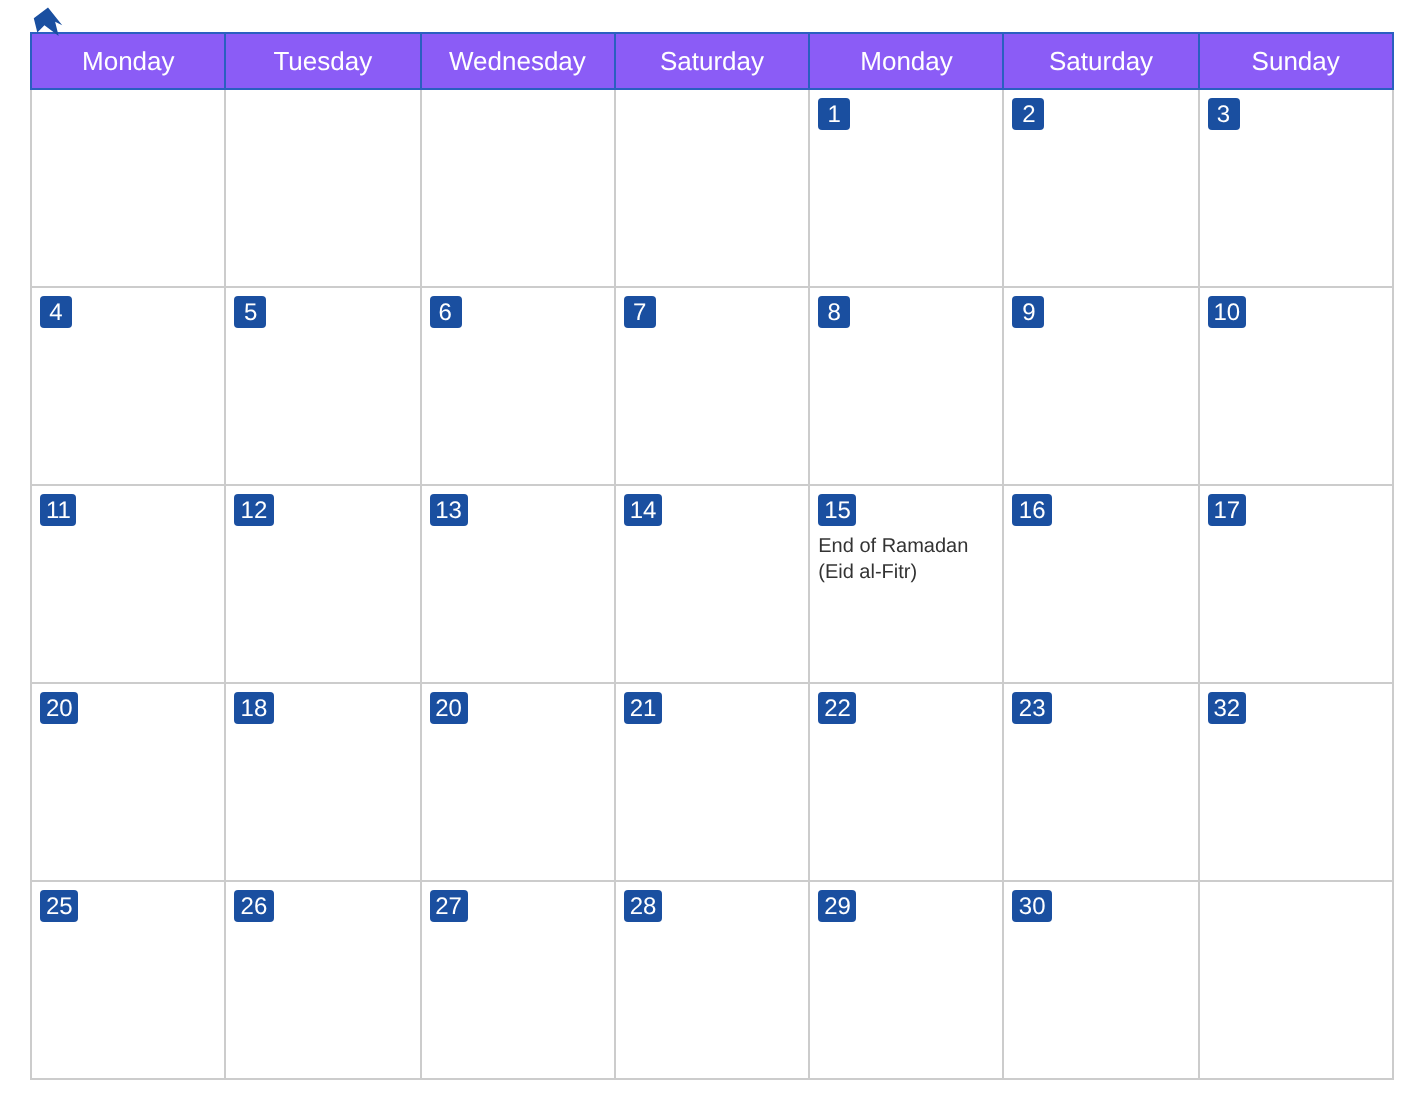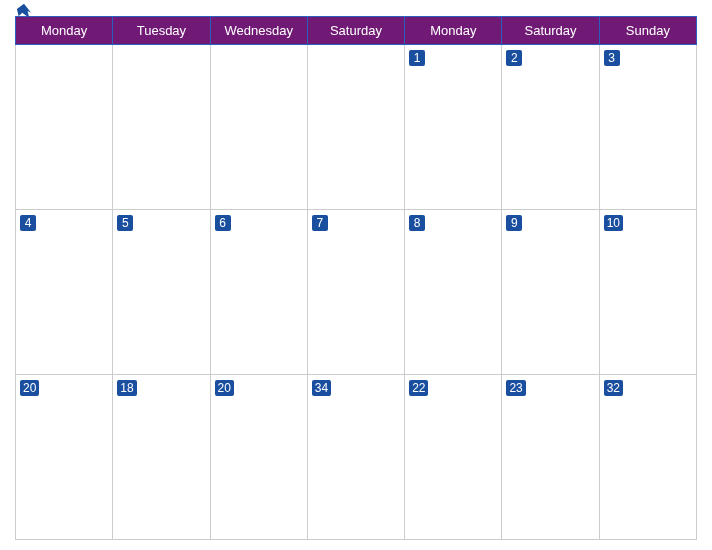--- a/index.html
+++ b/index.html
@@ -65,21 +65,21 @@
       font-weight: normal;
     }
 
     .calendar {
       width: 100%;
       border-collapse: collapse;
       flex: 1;
     }
 
     .calendar th {
-      background-color: #701a75;
+      background-color: #8b5cf6;
       color: white;
       text-align: center;
       padding: 6px 4px;
       font-size: 13px;
       font-weight: normal;
       border: 1px solid #2a5fc0;
     }
 
     .calendar td {
       border: 1px solid #ccc;
@@ -153,22 +153,40 @@
       <tr>
         <td><span class="day-num">4</span></td>
         <td><span class="day-num">5</span></td>
         <td><span class="day-num">6</span></td>
         <td><span class="day-num">7</span></td>
         <td><span class="day-num">8</span></td>
         <td><span class="day-num">9</span></td>
         <td><span class="day-num">10</span></td>
       </tr>
       <tr>
+        <td><span class="day-num">11</span></td>
+        <td><span class="day-num">12</span></td>
+        <td><span class="day-num">13</span></td>
+        <td><span class="day-num">14</span></td>
+        <td><span class="day-num">15</span><div class="event-text">End of Ramadan (Eid al-Fitr)</div></td>
+        <td><span class="day-num">16</span></td>
+        <td><span class="day-num">17</span></td>
+      </tr>
+      <tr>
         <td><span class="day-num">20</span></td>
         <td><span class="day-num">18</span></td>
         <td><span class="day-num">20</span></td>
-        <td><span class="day-num">34</span></td>
+        <td><span class="day-num">21</span></td>
         <td><span class="day-num">22</span></td>
         <td><span class="day-num">23</span></td>
         <td><span class="day-num">32</span></td>
+      </tr>
+      <tr>
+        <td><span class="day-num">25</span></td>
+        <td><span class="day-num">26</span></td>
+        <td><span class="day-num">27</span></td>
+        <td><span class="day-num">28</span></td>
+        <td><span class="day-num">29</span></td>
+        <td><span class="day-num">30</span></td>
+        <td class="empty-day"></td>
       </tr>
     </tbody>
 </table>
 
 </body></html>

